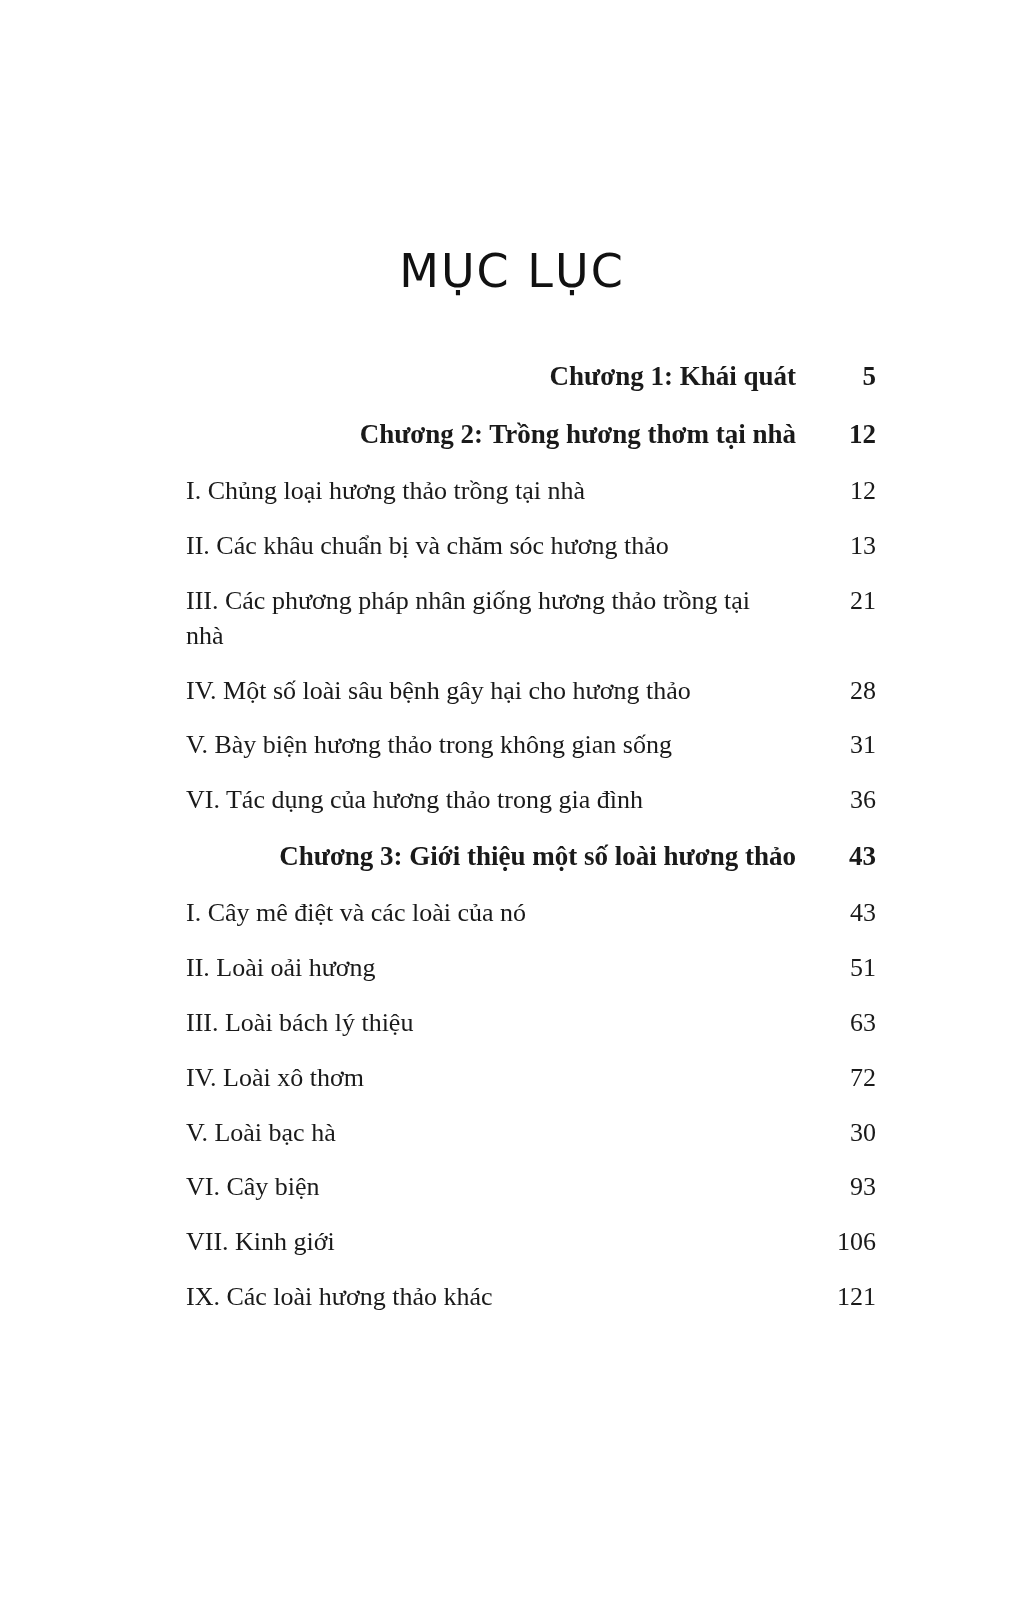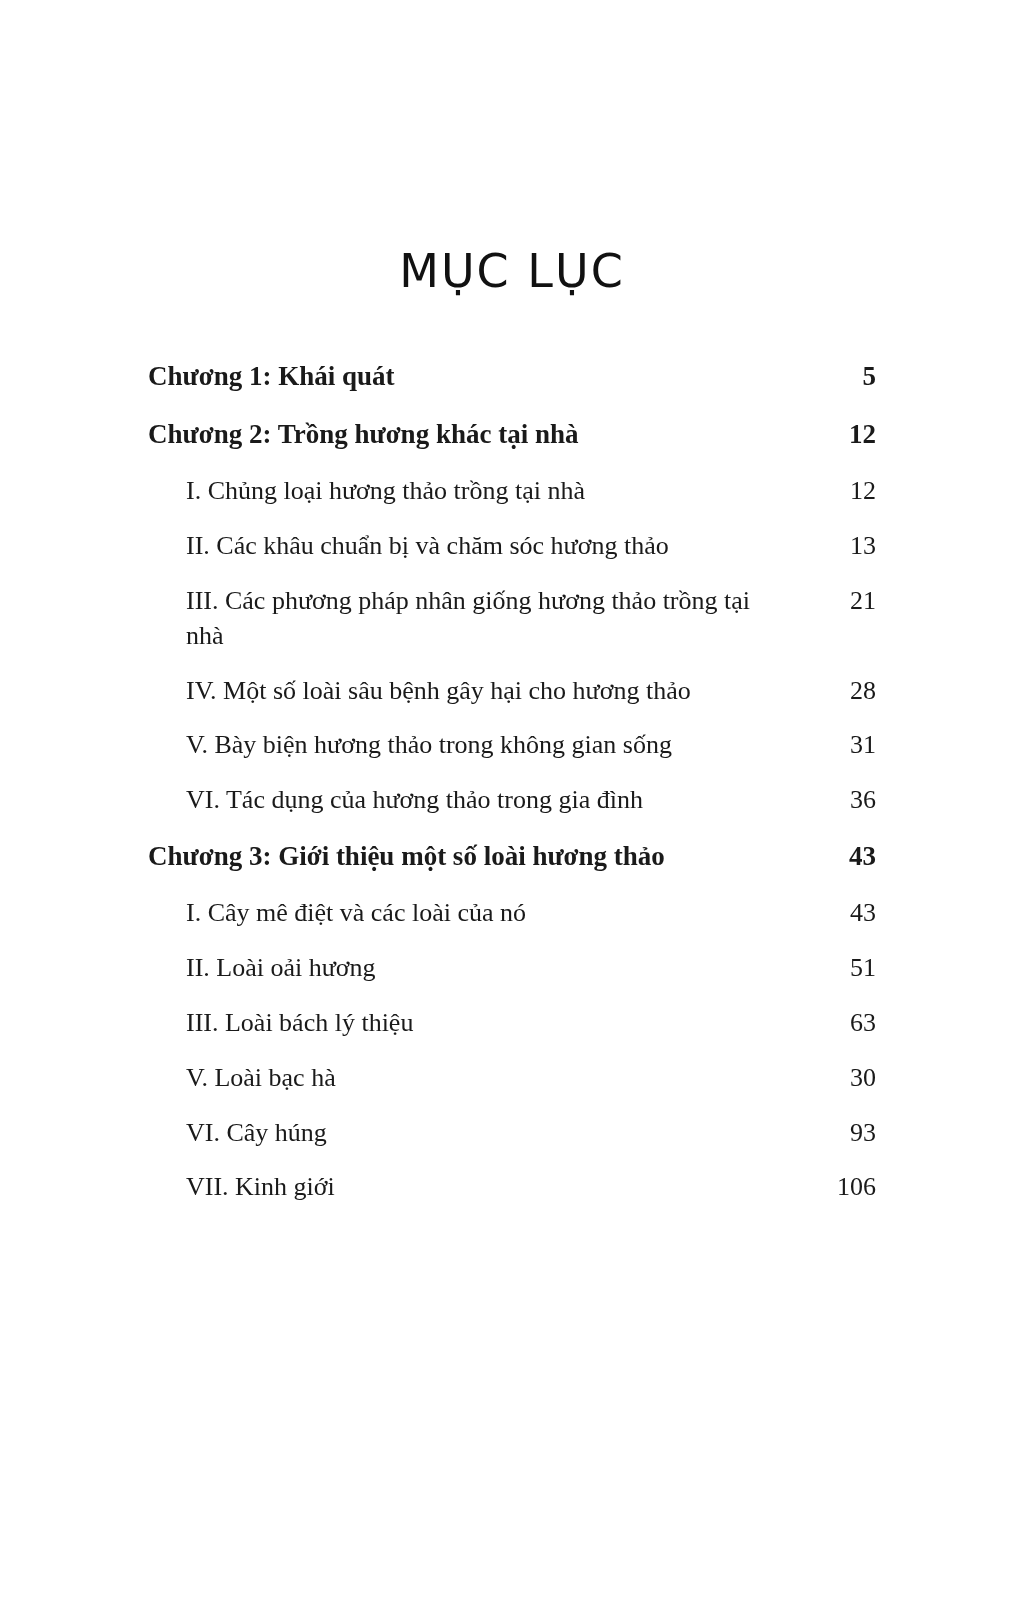--- a/index.html
+++ b/index.html
@@ -47,20 +47,21 @@
     align-items: flex-start;
     justify-content: space-between;
     margin-bottom: 18px;
   }
   .toc-row.level-1 {
     font-weight: bold;
     font-size: 27px;
     padding-left: 0;
     margin-top: 10px;
     margin-bottom: 22px;
+    justify-content: flex-end;
   }
   .toc-row.level-2 {
     font-weight: normal;
     font-size: 26px;
     padding-left: 38px;
     margin-bottom: 20px;
     gap: 32px;
   }
   .toc-label {
     flex: 0 1 auto;
@@ -83,21 +84,21 @@
 <body>
 
 <div class="page">
   <h1 class="toc-title">MỤC LỤC</h1>
   <ul class="toc-list">
       <li class="toc-row level-1">
         <span class="toc-label">Chương 1: Khái quát</span>
         <span class="toc-page">5</span>
       </li>
       <li class="toc-row level-1">
-        <span class="toc-label">Chương 2: Trồng hương khác tại nhà</span>
+        <span class="toc-label">Chương 2: Trồng hương thơm tại nhà</span>
         <span class="toc-page">12</span>
       </li>
       <li class="toc-row level-2">
         <span class="toc-label">I. Chủng loại hương thảo trồng tại nhà</span>
         <span class="toc-page">12</span>
       </li>
       <li class="toc-row level-2">
         <span class="toc-label">II. Các khâu chuẩn bị và chăm sóc hương thảo</span>
         <span class="toc-page">13</span>
       </li>
@@ -127,25 +128,33 @@
       </li>
       <li class="toc-row level-2">
         <span class="toc-label">II. Loài oải hương</span>
         <span class="toc-page">51</span>
       </li>
       <li class="toc-row level-2">
         <span class="toc-label">III. Loài bách lý thiệu</span>
         <span class="toc-page">63</span>
       </li>
       <li class="toc-row level-2">
+        <span class="toc-label">IV. Loài xô thơm</span>
+        <span class="toc-page">72</span>
+      </li>
+      <li class="toc-row level-2">
         <span class="toc-label">V. Loài bạc hà</span>
         <span class="toc-page">30</span>
       </li>
       <li class="toc-row level-2">
-        <span class="toc-label">VI. Cây húng</span>
+        <span class="toc-label">VI. Cây biện</span>
         <span class="toc-page">93</span>
       </li>
       <li class="toc-row level-2">
         <span class="toc-label">VII. Kinh giới</span>
         <span class="toc-page">106</span>
       </li>
+      <li class="toc-row level-2">
+        <span class="toc-label">IX. Các loài hương thảo khác</span>
+        <span class="toc-page">121</span>
+      </li>
     </ul>
 </div>
 
 </body></html>

